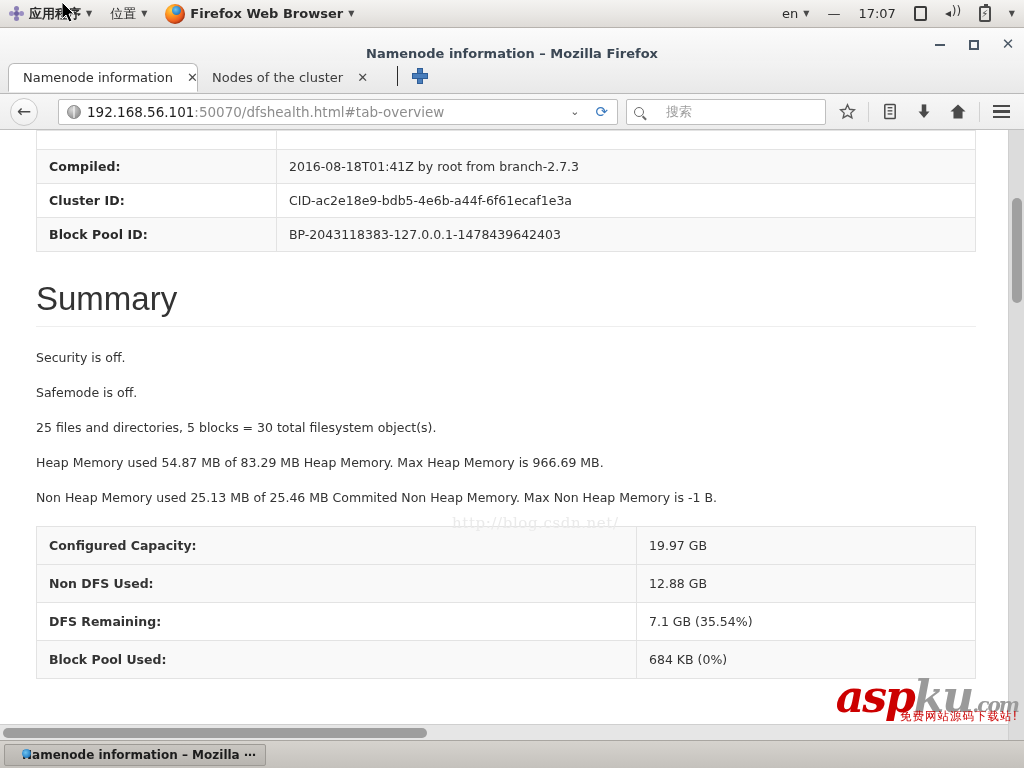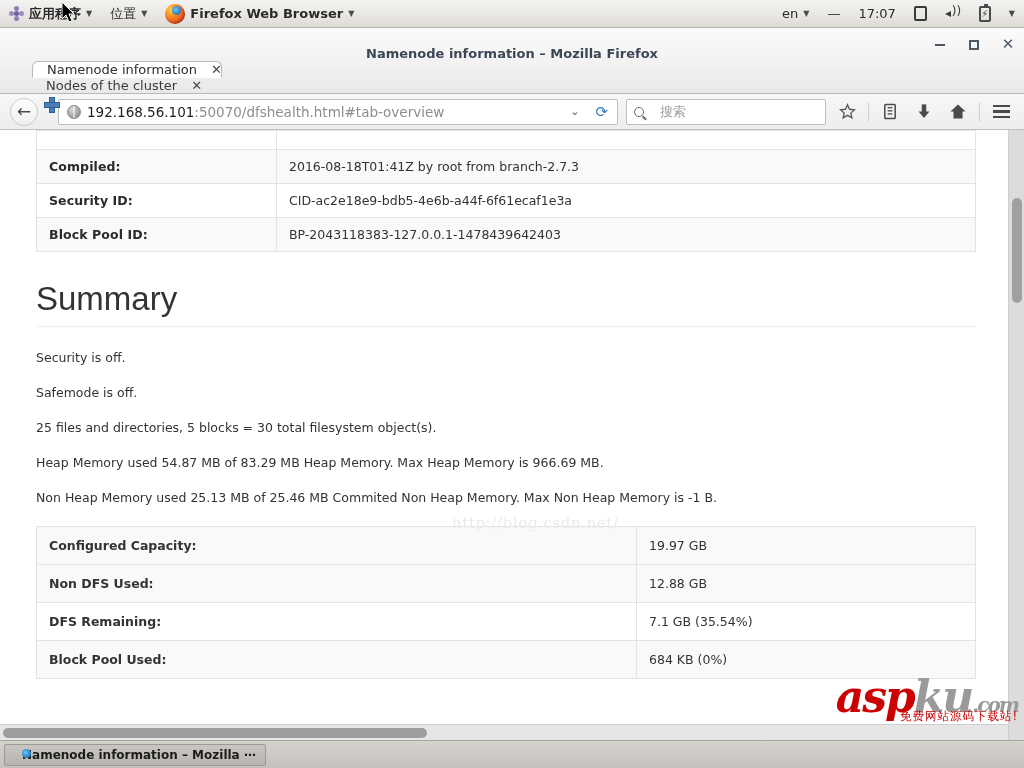--- a/index.html
+++ b/index.html
@@ -100,23 +100,22 @@
   }
   .wbtn { width: 16px; height: 16px; display:flex;align-items:center;justify-content:center;cursor:pointer;}
   .wbtn .min { width: 10px; height: 2px; background:#4b5866; }
   .wbtn .max { width: 10px; height: 10px; border:2px solid #4b5866; }
   .wbtn .cls { font-size: 15px; line-height: 1; color:#4b5866; font-weight:bold;}
 
   
   #tabstrip {
     height: 33px; width:100%;
     background: linear-gradient(to bottom,#f3f3f3 0%, #e8e8e8 100%);
-    display:flex; align-items:flex-start; padding-left: 32px;
+    display:flex; align-items:center; padding-left: 8px;
     position: relative;
-    flex-direction: column;
   }
   #tabstrip::after{
     content:""; position:absolute; left:0; right:0; bottom:0; height:1px; background:#b9b9b9;
   }
   .tab {
     height: 29px; display:flex; align-items:center; gap:8px;
     padding: 0 10px 0 14px; font-size: 13px; color:#2d2d2d;
     position:relative; z-index:2; white-space:nowrap; cursor:pointer;
   }
   .tab.active {
@@ -165,21 +164,21 @@
   .globe::after{
     content:"";position:absolute;left:5px;top:0;width:2px;height:12px;
     background:rgba(255,255,255,.55);
   }
   #urltext { flex:1 1 auto; white-space:nowrap; overflow:hidden; color:#8d8d8d; }
   #urltext b { color:#1e1e1e; font-weight:normal; }
   .url-dropdown { color:#5b5b5b; font-size:11px; padding: 0 5px; cursor:pointer;}
   .reload { color:#3a7abf; font-size:15px; padding:0 5px; cursor:pointer; }
   #searchbar {
     width: 200px; height:26px; background:#fff; border:1px solid #bfbfbf; border-radius:2px;
-    display:flex;align-items:center;gap:16px;padding:0 7px;font-size:13px;color:#9b9b9b;cursor:text;
+    display:flex;align-items:center;gap:22px;padding:0 7px;font-size:13px;color:#9b9b9b;cursor:text;
   }
   .magnifier {
     width:10px;height:10px;border:1.6px solid #6b6b6b;border-radius:50%;position:relative;flex:none;
   }
   .magnifier::after{
     content:"";position:absolute;right:-4px;bottom:-3px;width:5px;height:1.6px;background:#6b6b6b;
     transform:rotate(45deg);
   }
   .navicon { width:26px;height:26px;display:flex;align-items:center;justify-content:center;cursor:pointer;color:#4a4a4a;}
   .nav-sep { width:1px;height:20px;background:#d2d2d2; }
@@ -422,21 +421,21 @@
           <tbody>
               <tr style="height:19px;">
             <td class="k"></td>
             <td></td>
           </tr>
           <tr class="striped">
             <td class="k">Compiled:</td>
             <td>2016-08-18T01:41Z by root from branch-2.7.3</td>
           </tr>
           <tr>
-            <td class="k">Security ID:</td>
+            <td class="k">Cluster ID:</td>
             <td>CID-ac2e18e9-bdb5-4e6b-a44f-6f61ecaf1e3a</td>
           </tr>
           <tr class="striped">
             <td class="k">Block Pool ID:</td>
             <td>BP-2043118383-127.0.0.1-1478439642403</td>
           </tr>
         </tbody>
           </table>
 
         <h1 class="summary">Summary</h1>

